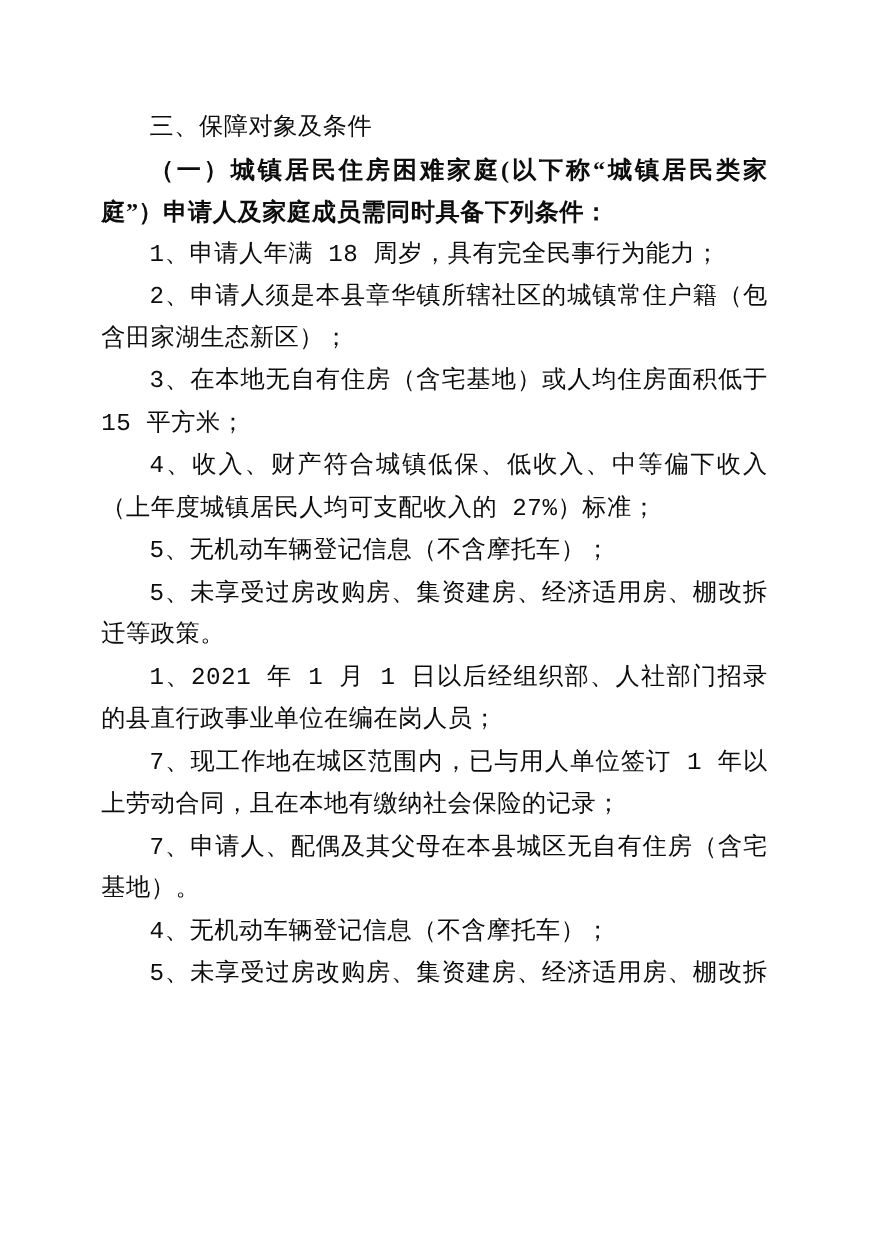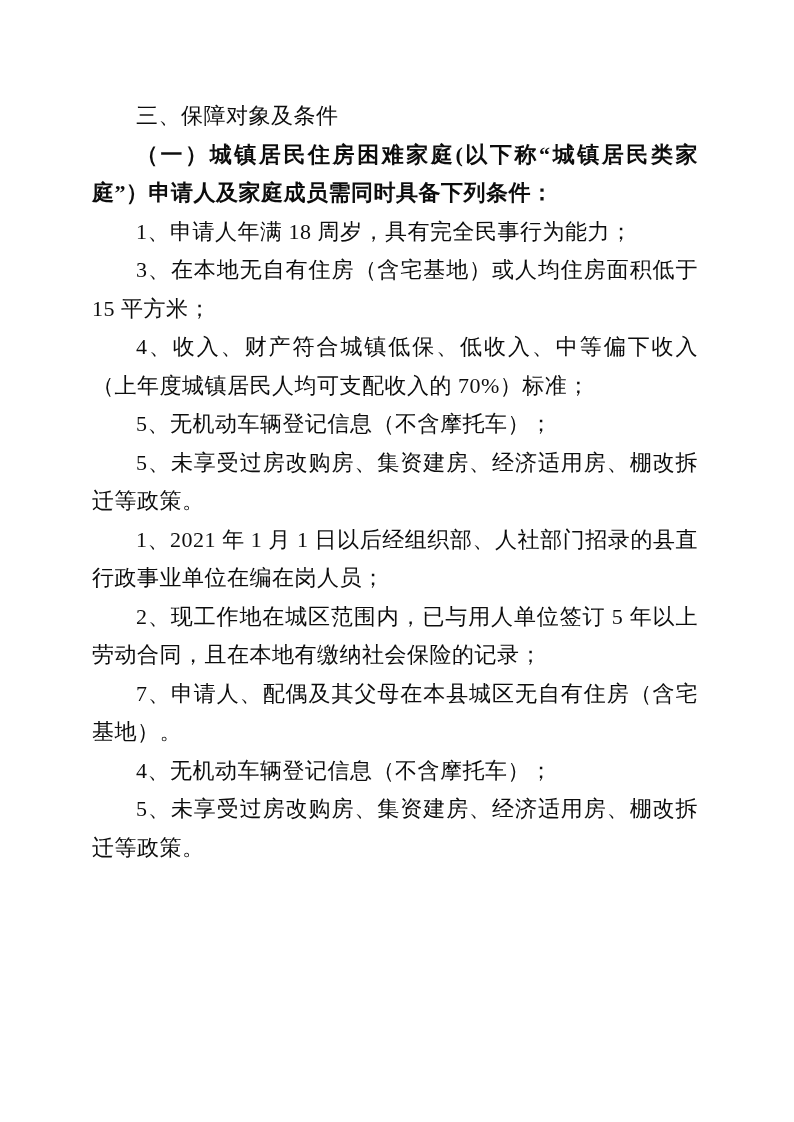--- a/index.html
+++ b/index.html
@@ -34,21 +34,21 @@
   p.doc-heading {
     font-family: "DejaVu Sans", "Liberation Sans", sans-serif;
     font-weight: 500;
     text-align: left;
   }
   p.sec-title {
     font-family: Liberation Serif, serif;
     font-weight: bold;
   }
   p.body-item {
-    font-family: Liberation Serif, serif;
+    font-family: Liberation Mono, monospace;
     font-weight: normal;
   }
   .page-number {
     position: absolute;
     top: 1036px;
     left: 0;
     width: 100%;
     text-align: center;
     font-family: "Liberation Serif", "DejaVu Serif", serif;
     font-weight: bold;
@@ -61,28 +61,29 @@
 <body>
 
 <div class="page">
   <div class="content">
 
     <p class="doc-heading">三、保障对象及条件</p>
 
     <p class="sec-title">（一）城镇居民住房困难家庭(以下称“城镇居民类家庭”）申请人及家庭成员需同时具备下列条件：</p>
 
     <p class="body-item">1、申请人年满 18 周岁，具有完全民事行为能力；</p>
+    <p class="body-item">2、申请人须是本县章华镇所辖社区的城镇常住户籍（包含田家湖生态新区）；</p>
     <p class="body-item">3、在本地无自有住房（含宅基地）或人均住房面积低于 15 平方米；</p>
-    <p class="body-item">4、收入、财产符合城镇低保、低收入、中等偏下收入（上年度城镇居民人均可支配收入的 70%）标准；</p>
+    <p class="body-item">4、收入、财产符合城镇低保、低收入、中等偏下收入（上年度城镇居民人均可支配收入的 27%）标准；</p>
     <p class="body-item">5、无机动车辆登记信息（不含摩托车）；</p>
     <p class="body-item">5、未享受过房改购房、集资建房、经济适用房、棚改拆迁等政策。</p>
 
 
     <p class="body-item">1、2021 年 1 月 1 日以后经组织部、人社部门招录的县直行政事业单位在编在岗人员；</p>
-    <p class="body-item">2、现工作地在城区范围内，已与用人单位签订 5 年以上劳动合同，且在本地有缴纳社会保险的记录；</p>
+    <p class="body-item">7、现工作地在城区范围内，已与用人单位签订 1 年以上劳动合同，且在本地有缴纳社会保险的记录；</p>
     <p class="body-item">7、申请人、配偶及其父母在本县城区无自有住房（含宅基地）。</p>
     <p class="body-item">4、无机动车辆登记信息（不含摩托车）；</p>
     <p class="body-item">5、未享受过房改购房、集资建房、经济适用房、棚改拆迁等政策。</p>
 
 
   </div>
 
   <div class="page-number">3</div>
 </div>
 

